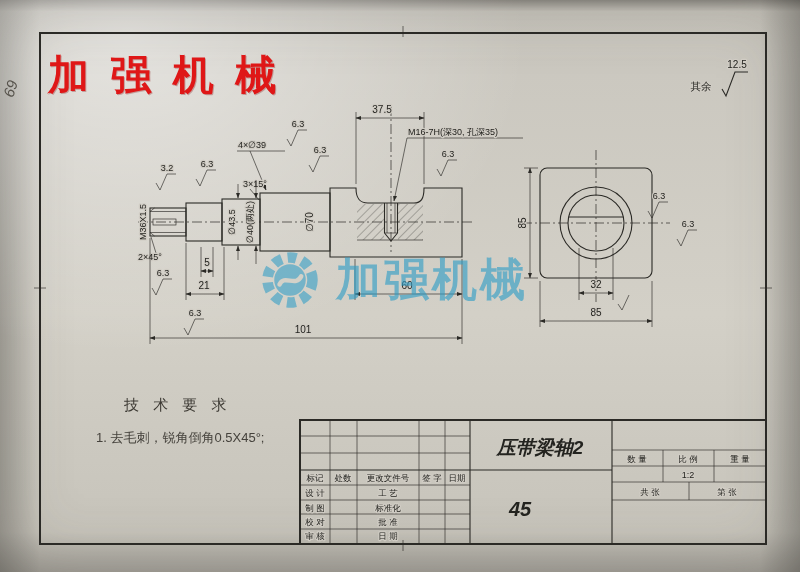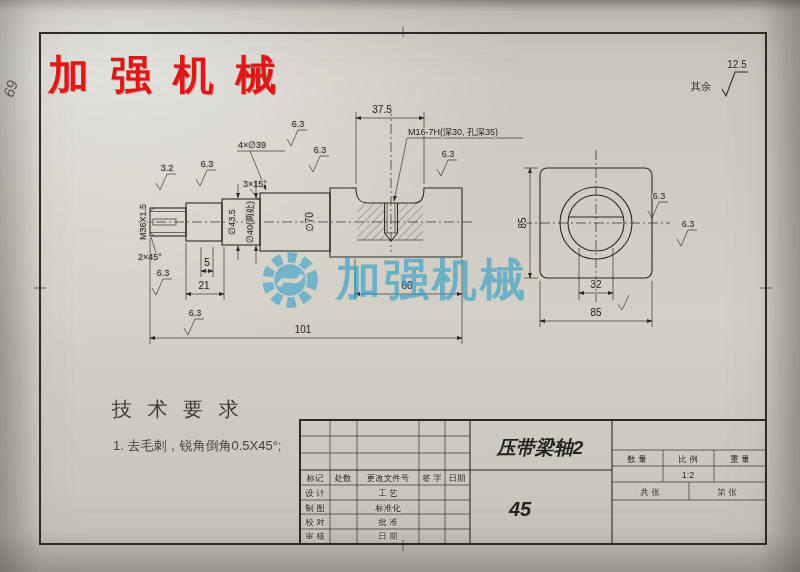--- a/index.html
+++ b/index.html
@@ -35,22 +35,22 @@
     position:absolute;left:2px;top:80px;transform:rotate(-72deg);
     font-size:15px;font-style:italic;color:#57534c;
   }
   .watermark{
     position:absolute;left:260px;top:250px;display:flex;align-items:center;gap:16px;
     opacity:.8;pointer-events:none;
   }
   .wm-text{font-size:45px;font-weight:bold;letter-spacing:3px;color:#2f9dc6;opacity:.78;}
   .gear{opacity:.72;}
   .techreq{position:absolute;left:96px;top:396px;color:#45423c;font-size:13px;}
-  .tr-title{margin-left:16px;font-size:20px;letter-spacing:5px;margin-bottom:10px;color:#3d3a34;}
-  .tr-item{line-height:1.95;margin-left:17px;}
+  .tr-title{margin-left:28px;font-size:15px;letter-spacing:5px;margin-bottom:10px;color:#3d3a34;}
+  .tr-item{line-height:1.95;}
 </style>
 </head>
 <body>
 
 <div class="page">
 
   <svg class="draw" width="800" height="572" viewBox="0 0 800 572">
     <defs>
       <marker id="ar" viewBox="0 0 10 10" refX="9" refY="5" markerWidth="9" markerHeight="9" orient="auto-start-reverse">
         <path d="M0,1.5 L10,5 L0,8.5 z" fill="#2b2a26" stroke="none"></path>

